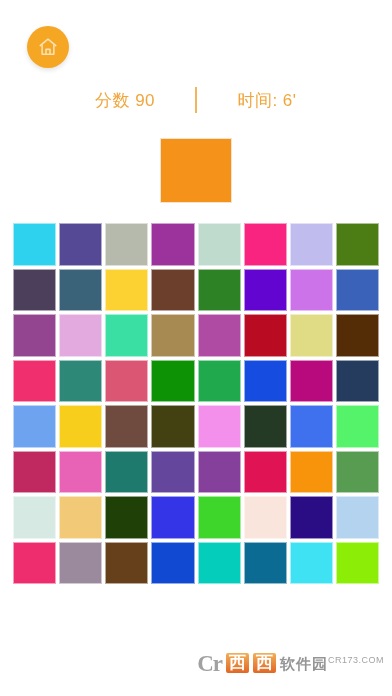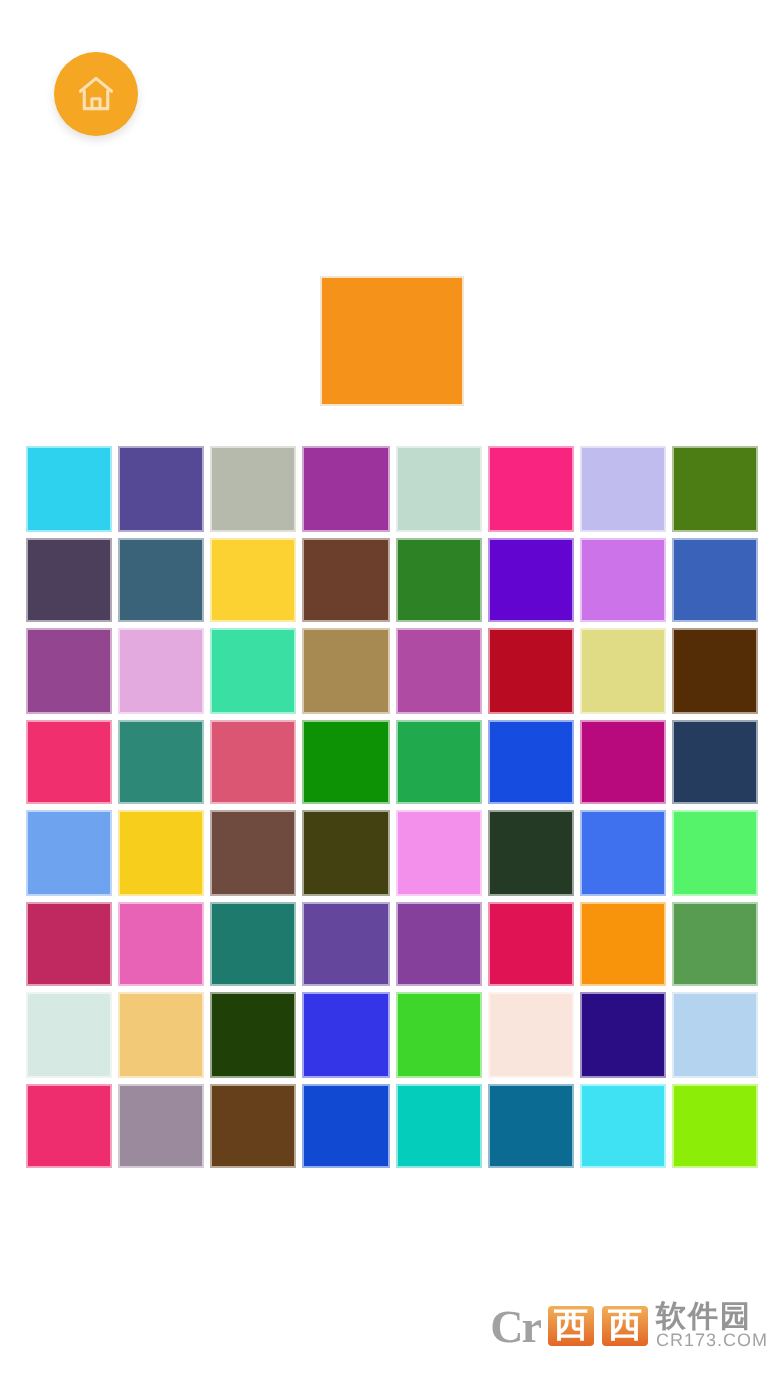--- a/index.html
+++ b/index.html
@@ -102,21 +102,21 @@
     background:linear-gradient(180deg,#f0a94b 0%,#e05a12 100%);
     color:#ffffff;
     font-size:17px;
     font-weight:bold;
     padding:1px 3px;
     border-radius:2px;
     line-height:1.05;
   }
   .wm-right {
     display:flex;
-    flex-direction:column;
+    flex-direction:row;
     justify-content:center;
     line-height:1;
   }
   .wm-cn {
     font-size:15px;
     font-weight:bold;
     color:#8d8d8d;
     letter-spacing:1px;
   }
   .wm-url {
@@ -135,20 +135,25 @@
   <div class="home-btn" style="background: rgb(245, 166, 35);">
     <span>
       <svg width="22" height="22" viewBox="0 0 24 24" fill="none" stroke="#FBE0B5" stroke-width="1.7" stroke-linecap="round" stroke-linejoin="round">
         <path d="M3.5 10.5 L12 3.5 L20.5 10.5"></path>
         <path d="M5.6 10.2 V20 H18.4 V10.2"></path>
         <path d="M9.8 20 V14.6 H14.2 V20"></path>
       </svg>
     </span>
   </div>
 
+  <div class="statusbar">
+    <span class="stat score" style="color: rgb(240, 166, 60);">分数 90</span>
+    <span class="divider" style="background: rgb(243, 180, 92);"></span>
+    <span class="stat timer" style="color: rgb(240, 166, 60);">时间: 6'</span>
+  </div>
 
   <div class="target-wrap">
     <div class="target-swatch" style="background: rgb(244, 146, 25);"></div>
   </div>
 
   <div class="grid" id="color-grid">
       <div class="cell" style="background: rgb(47, 210, 238);"></div>
       <div class="cell" style="background: rgb(85, 73, 149);"></div>
       <div class="cell" style="background: rgb(181, 186, 172);"></div>
       <div class="cell" style="background: rgb(156, 50, 156);"></div>

